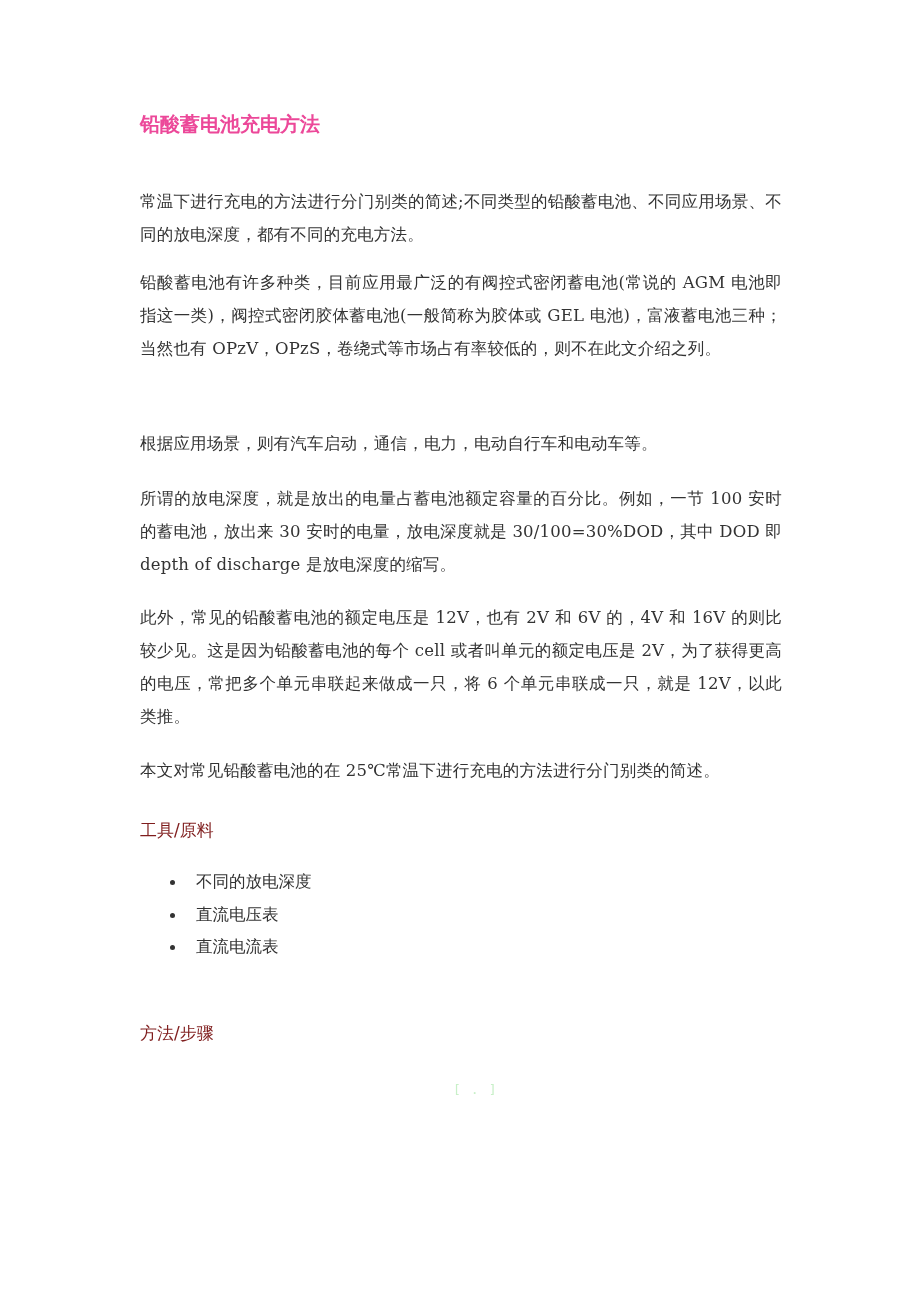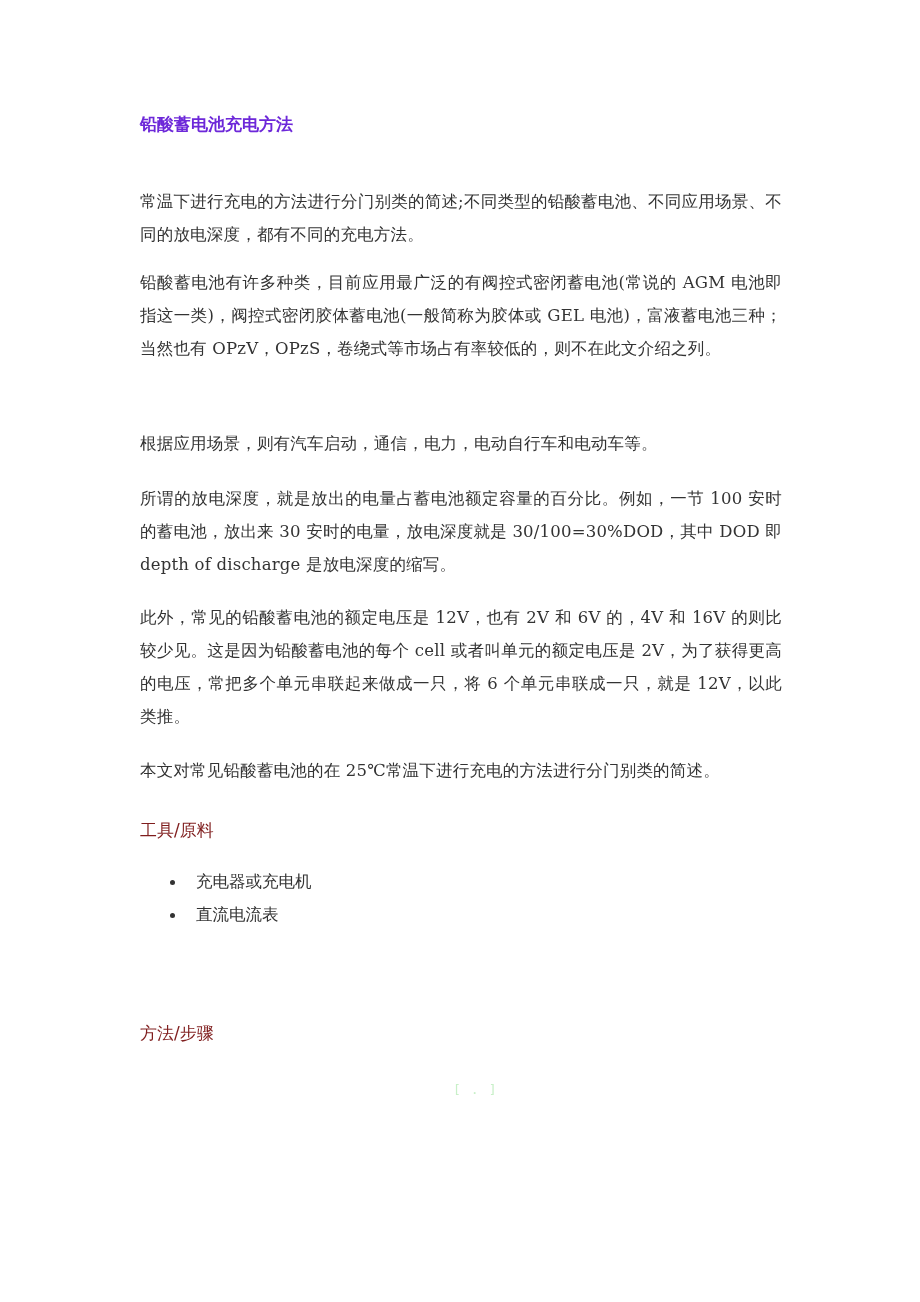--- a/index.html
+++ b/index.html
@@ -20,23 +20,23 @@
       left: 140px;
       top: 0;
       width: 642px;
     }
     .title {
       position: absolute;
       top: 112px;
       left: 0;
       font-family: "DejaVu Sans", "Liberation Sans", sans-serif;
       font-weight: bold;
-      font-size: 17px;
+      font-size: 20px;
       line-height: 24px;
-      color: #6d28d9;
+      color: #ec4899;
       white-space: nowrap;
     }
     .para {
       position: absolute;
       left: 0;
       width: 642px;
       font-size: 16.5px;
       line-height: 33px;
       letter-spacing: 0.2px;
       text-align: justify;
@@ -108,21 +108,25 @@
 
   <p class="para" style="top:601px;">此外，常见的铅酸蓄电池的额定电压是 12V，也有 2V 和 6V 的，4V 和 16V 的则比较少见。这是因为铅酸蓄电池的每个 cell 或者叫单元的额定电压是 2V，为了获得更高的电压，常把多个单元串联起来做成一只，将 6 个单元串联成一只，就是 12V，以此类推。</p>
 
   <p class="para" style="top:754px;">本文对常见铅酸蓄电池的在 25℃常温下进行充电的方法进行分门别类的简述。</p>
 
   <div class="heading" style="top:818px;">工具/原料</div>
 
   <ul class="tools-list">
     <li>
       <span class="bullet"></span>
-      <span>充电器或充电机</span>
+      <span>不同的放电深度</span>
+    </li>
+    <li>
+      <span class="bullet"></span>
+      <span>直流电压表</span>
     </li>
     <li>
       <span class="bullet"></span>
       <span>直流电流表</span>
     </li>
   </ul>
 
   <div class="heading" style="top:1021px;">方法/步骤</div>
 
 </div>

